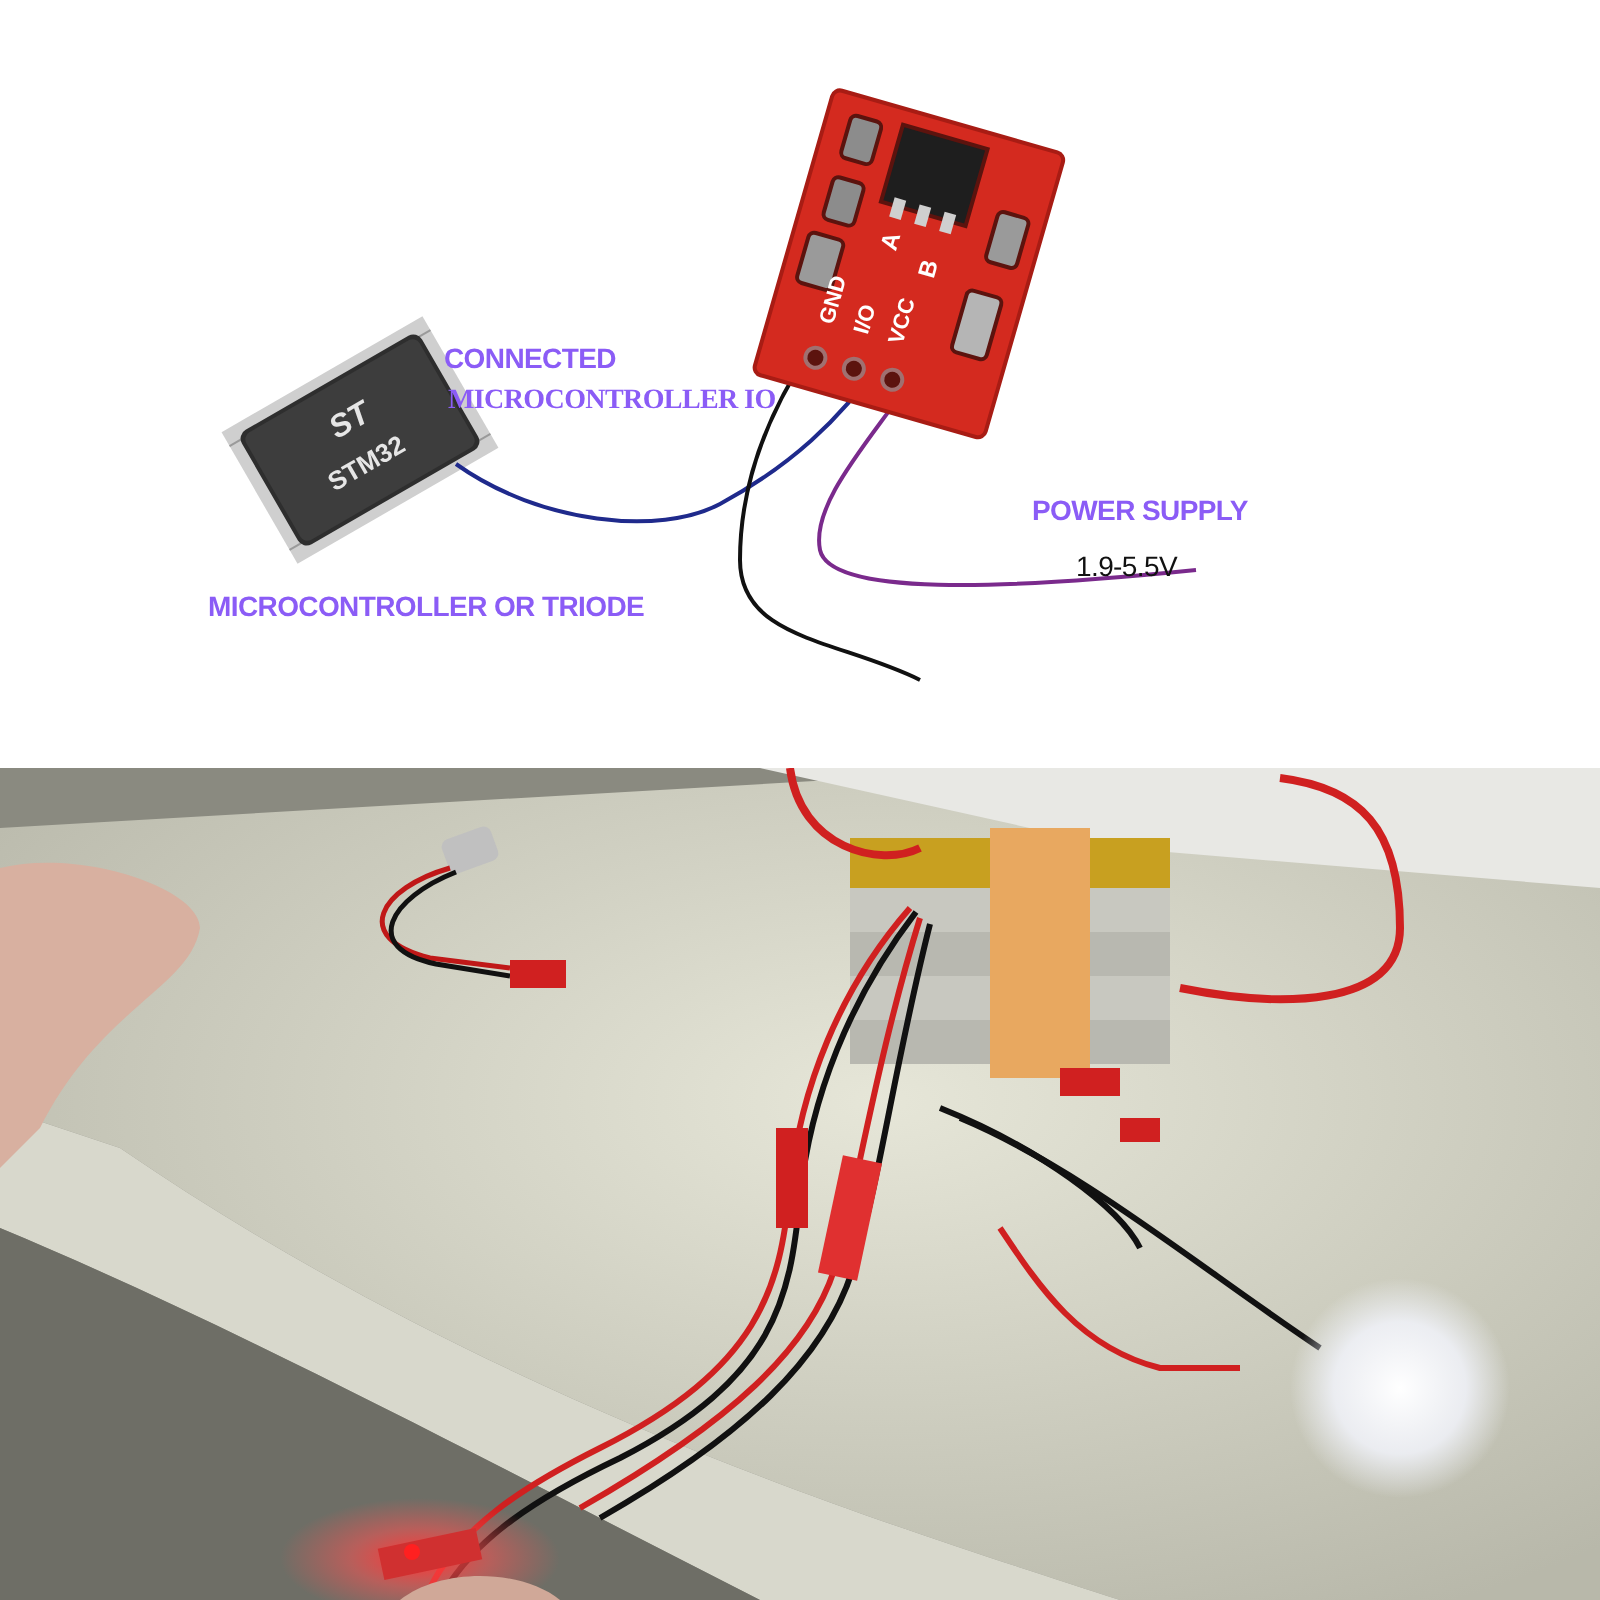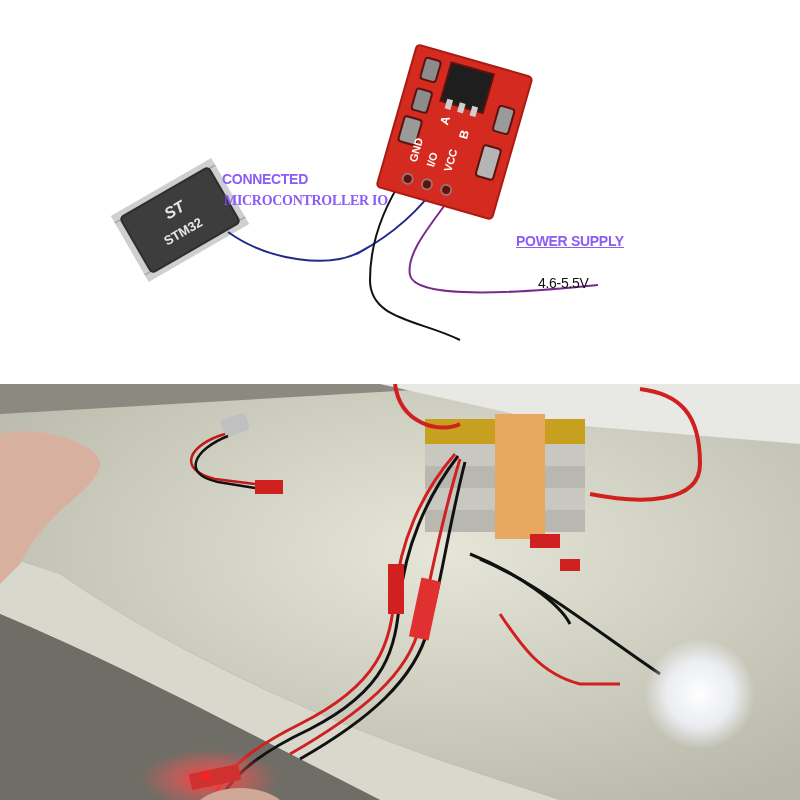--- a/index.html
+++ b/index.html
@@ -58,22 +58,23 @@
       <text x="8" y="42" fill="#ffffff" font-family="Liberation Sans, sans-serif" font-size="11" font-weight="bold" transform="rotate(-90,8,42)">VCC</text>
 
       <circle cx="-32" cy="60" r="5" fill="#5c130e" stroke="#a07070" stroke-width="2"></circle>
       <circle cx="-12" cy="60" r="5" fill="#5c130e" stroke="#a07070" stroke-width="2"></circle>
       <circle cx="8" cy="60" r="5" fill="#5c130e" stroke="#a07070" stroke-width="2"></circle>
     </g>
   </svg>
 
   <div class="label red-label" style="left:222px; top:171px;">CONNECTED</div>
   <div class="label red-label" style="left:224px; top:193px;font-family:Liberation Serif, serif;">MICROCONTROLLER IO</div>
-  <div class="label red-label" style="left:516px; top:233px;text-decoration:underline;">POWER SUPPLY</div>
-  <div class="label black-label" style="left:538px; top:275px;">4.6-5.5V</div>
+  <div class="label red-label" style="left:104px; top:295px;">MICROCONTROLLER OR TRIODE</div>
+  <div class="label red-label" style="left:516px; top:247px;">POWER SUPPLY</div>
+  <div class="label black-label" style="left:538px; top:275px;">1.9-5.5V</div>
 </div>
 
 <div class="photo">
   <svg width="800" height="416" viewBox="0 0 800 416">
     <defs>
       <radialGradient id="tableGrad" cx="55%" cy="40%" r="70%">
         <stop offset="0%" stop-color="#e6e6d8"></stop>
         <stop offset="100%" stop-color="#b8b8aa"></stop>
       </radialGradient>
       <radialGradient id="whiteGlow" cx="50%" cy="50%" r="50%">

